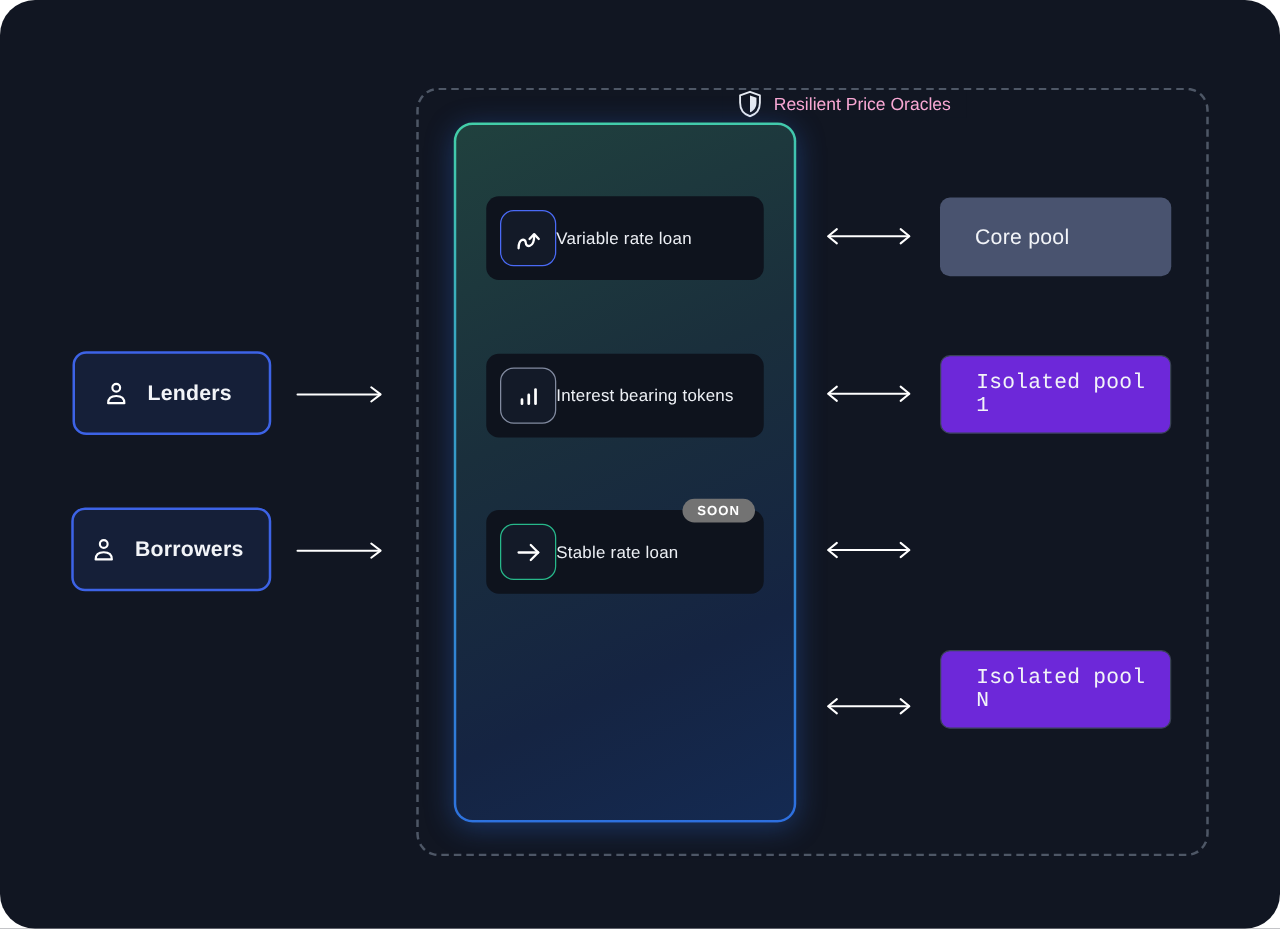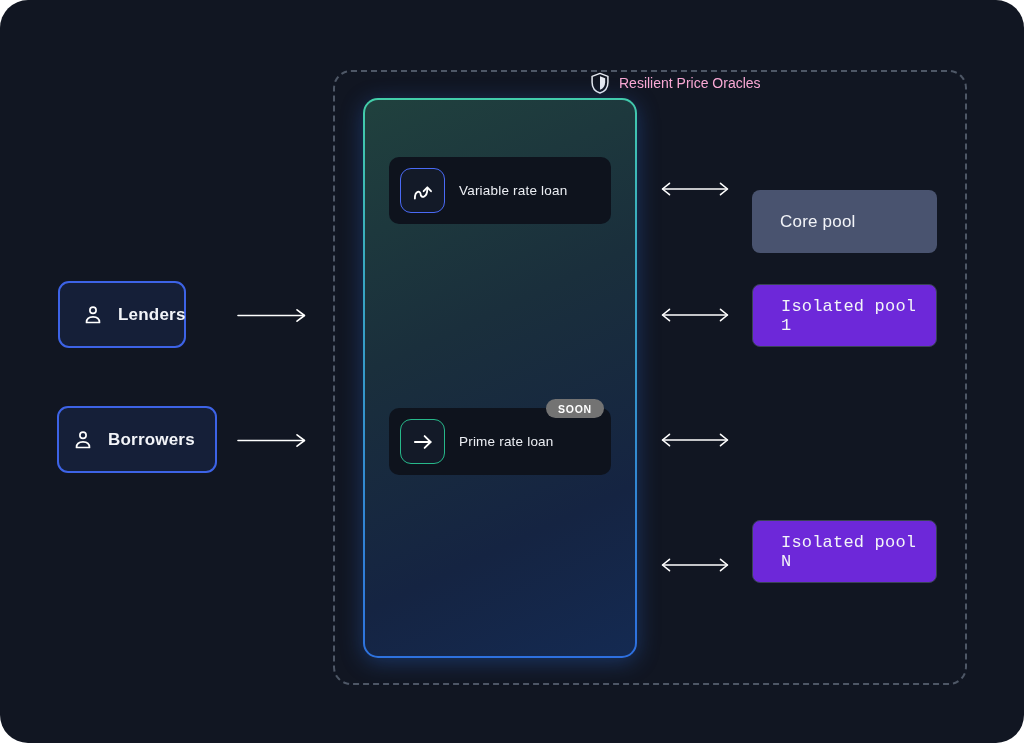--- a/index.html
+++ b/index.html
@@ -53,21 +53,21 @@
     border-radius: 13px;
     background: linear-gradient(155deg, #20413e 0%, #1a2f3c 40%, #152442 75%, #142a52 100%);
   }
   .panel-item {
     position: absolute;
     left: 24px;
     width: 222px; height: 67px;
     background: #0e131d;
     border-radius: 10px;
     display: flex; align-items: center;
-    padding-left: 11px; gap: 14px;
+    padding-left: 11px; 
   }
   .panel-item .icon-box {
     width: 45px; height: 45px;
     border-radius: 11px;
     border: 1.6px solid;
     background: #131a28;
     display: flex; align-items: center; justify-content: center;
     flex: 0 0 auto;
   }
   .panel-item .item-label {
@@ -94,36 +94,36 @@
     border: 2px solid #3d63e6;
     border-radius: 11px;
     background: #151f38;
     display: flex; align-items: center;
     padding-left: 21px; gap: 13px;
     color: #f2f4f8;
     font-size: 17px;
     font-weight: 600;
     letter-spacing: 0.2px;
   }
-  .actor-lenders   { left: 58px; top: 281px; width: 128px; }
+  .actor-lenders   { left: 58px; top: 281px; width: 159px; }
   .actor-borrowers { left: 57px; top: 406px; width: 160px; padding-left: 12px; }
 
   
   .pool {
     position: absolute;
     left: 752px;
     width: 185px; height: 63px;
     border-radius: 8px;
     display: flex; align-items: center;
     padding-left: 28px;
     color: #f2f4f8;
     font-size: 17px;
     letter-spacing: 0.2px;
   }
-  .pool-filled  { background: #49536f; margin-top: 32px; }
+  .pool-filled  { background: #49536f; }
   .pool-outline { background: #6d28d9; border: 1.4px solid #3a4356; font-family: Liberation Mono, monospace; }
 
   .arrow { position: absolute; }
 
   svg { display: block; }
 </style>
 </head>
 <body>
 
 <div class="canvas">
@@ -146,30 +146,40 @@
       <div class="panel-item" style="top:57px">
         <span class="icon-box" style="border-color: rgb(74, 106, 245);">
           <svg width="26" height="26" viewBox="0 0 24 24" fill="none" stroke="#ffffff" stroke-width="1.7" stroke-linecap="round" stroke-linejoin="round">
             <path d="M4.5 19 C4.5 11.5, 9.8 11.5, 9.8 15 C9.8 18.5, 16 19, 16 10"></path>
             <path d="M12.6 12.2 L16 8.6 L19.4 12.2"></path>
           </svg>
         </span>
         <span class="item-label">Variable rate loan</span>
       </div>
 
+      <div class="panel-item" style="top:183px">
+        <span class="icon-box" style="border-color: rgb(130, 139, 160);">
+          <svg width="26" height="26" viewBox="0 0 24 24" fill="none" stroke="#ffffff" stroke-width="2" stroke-linecap="round">
+            <line x1="7" y1="14.5" x2="7" y2="17.5"></line>
+            <line x1="12" y1="11" x2="12" y2="17.5"></line>
+            <line x1="17" y1="7" x2="17" y2="17.5"></line>
+          </svg>
+        </span>
+        <span class="item-label">Interest bearing tokens</span>
+      </div>
 
       <div class="panel-item" style="top:308px">
         <span class="soon-badge">SOON</span>
         <span class="icon-box" style="border-color: rgb(39, 184, 138);">
           <svg width="26" height="26" viewBox="0 0 24 24" fill="none" stroke="#ffffff" stroke-width="1.7" stroke-linecap="round" stroke-linejoin="round">
             <line x1="4.5" y1="12" x2="19" y2="12"></line>
             <path d="M13.5 6.5 L19 12 L13.5 17.5"></path>
           </svg>
         </span>
-        <span class="item-label">Prime rate loan</span>
+        <span class="item-label">Stable rate loan</span>
       </div>
 
 
     </div>
   </div>
 
   <div class="actor actor-lenders">
     <span>
       <svg width="24" height="24" viewBox="0 0 24 24" fill="none" stroke="#ffffff" stroke-width="1.7" stroke-linecap="round" stroke-linejoin="round">
         <circle cx="12" cy="7.2" r="3.1"></circle>

